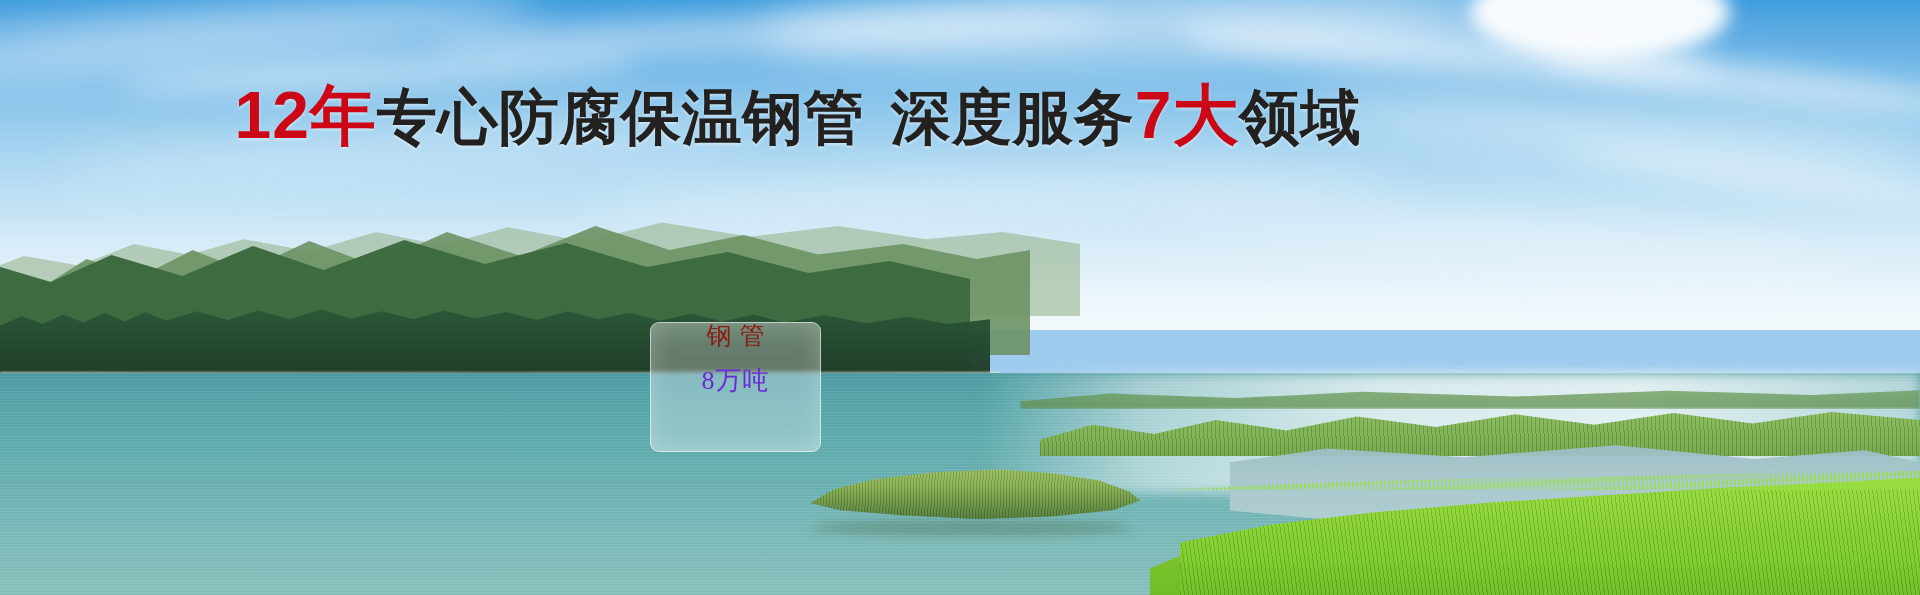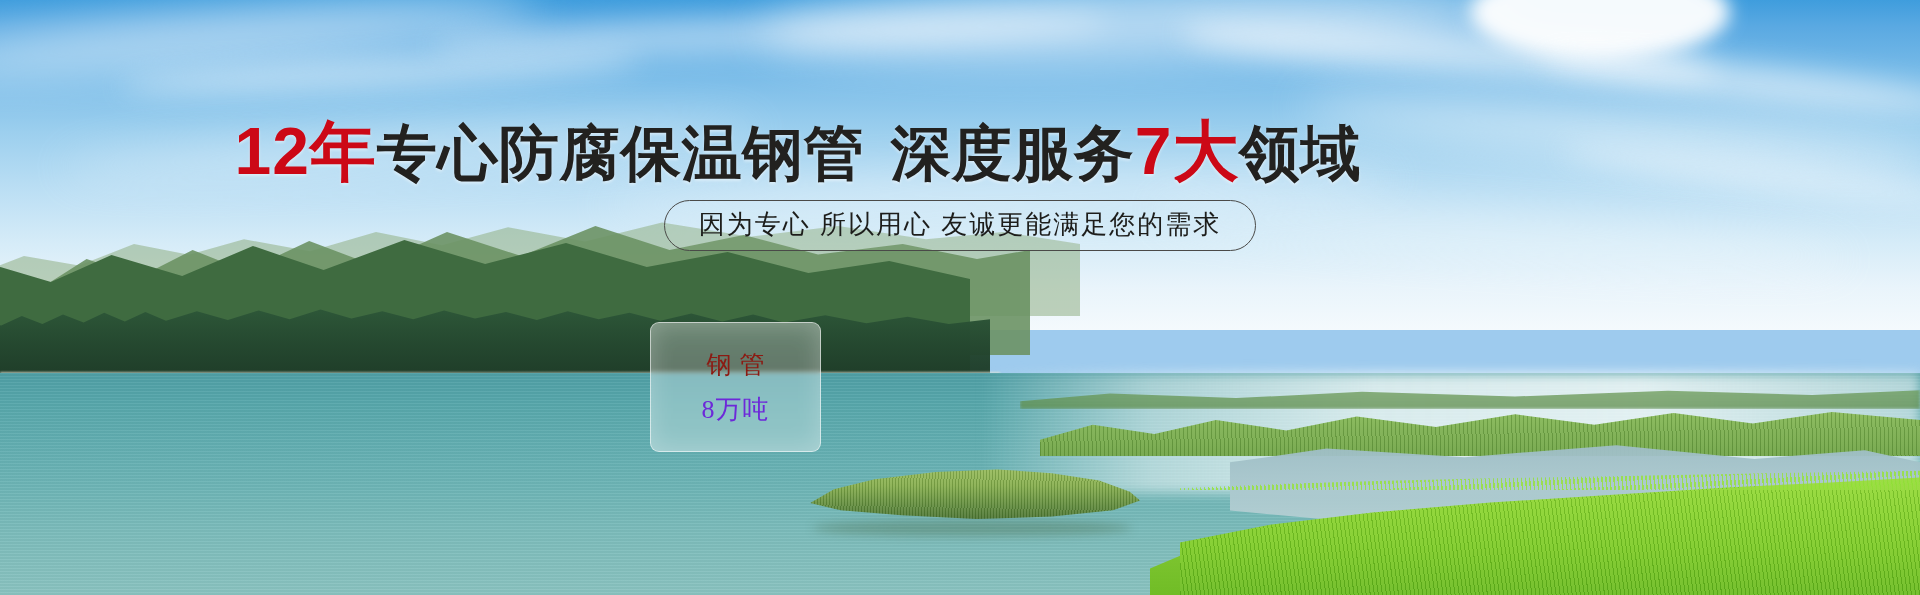--- a/index.html
+++ b/index.html
@@ -287,21 +287,20 @@
     left: 0; top: 82px;
     width: 1596px;
     text-align: center;
     font-size: 60px;
     font-weight: 700;
     line-height: 1;
     color: #22211f;
     letter-spacing: 1px;
     white-space: nowrap;
     text-shadow: 0 2px 3px rgba(255,255,255,.45);
-    margin-top: 36px;
   }
   .headline .accent {
     color: #cc0816;
     font-size: 66px;
     font-weight: 700;
   }
   .headline .gap {
     display: inline-block;
     width: 26px;
   }
@@ -338,21 +337,21 @@
     width: 169px;
     height: 128px;
     border-radius: 9px;
     background: rgba(255,255,255,.30);
     border: 1px solid rgba(255,255,255,.62);
     backdrop-filter: blur(2px);
     box-shadow: inset 0 0 24px rgba(255,255,255,.25);
     display: flex;
     flex-direction: column;
     align-items: center;
-    justify-content: center;
+    justify-content: flex-start;
   }
   .card-title {
     font-size: 25px;
     font-weight: 400;
     color: #8c1a12;
     letter-spacing: 8px;
     text-indent: 8px;
     line-height: 1;
     margin-bottom: 20px;
   }
@@ -408,23 +407,20 @@
   <div class="grass-left"></div>
   <div class="grass"></div>
   <div class="grass-edge"></div>
 
   <div class="content">
 
     <div class="headline">
       <span class="accent">12年</span><span>专心防腐保温钢管</span><span class="gap"></span><span>深度服务</span><span class="accent">7大</span><span>领域</span>
     </div>
 
-    <div class="subtitle-wrap">
-      <div class="subtitle">因为专心 所以用心  友诚更能满足您的需求</div>
-    </div>
 
     <div class="cards">
 
       <div class="card">
         <div class="card-title">钢管</div>
         <div class="card-value"><span>8万吨</span><sup></sup></div>
       </div>
 
 
 

